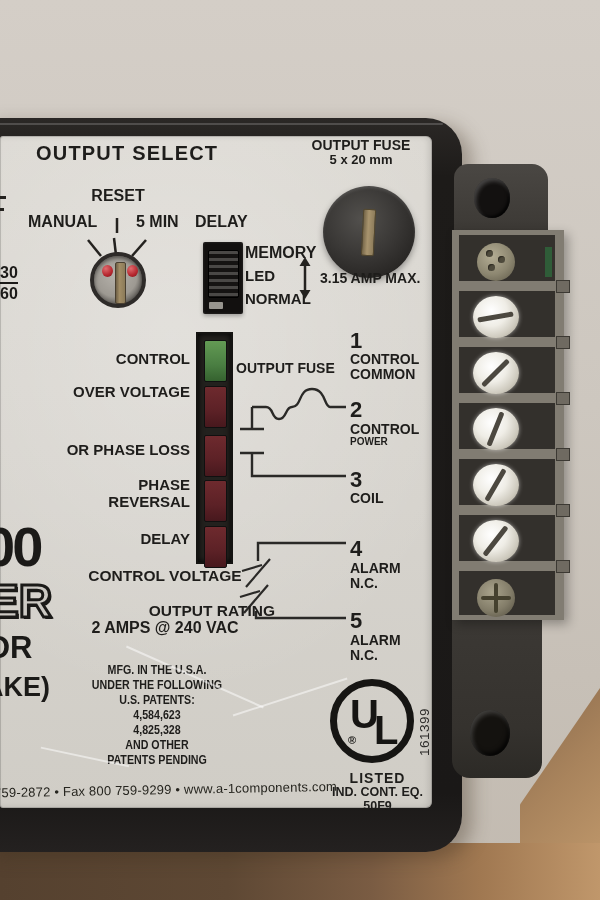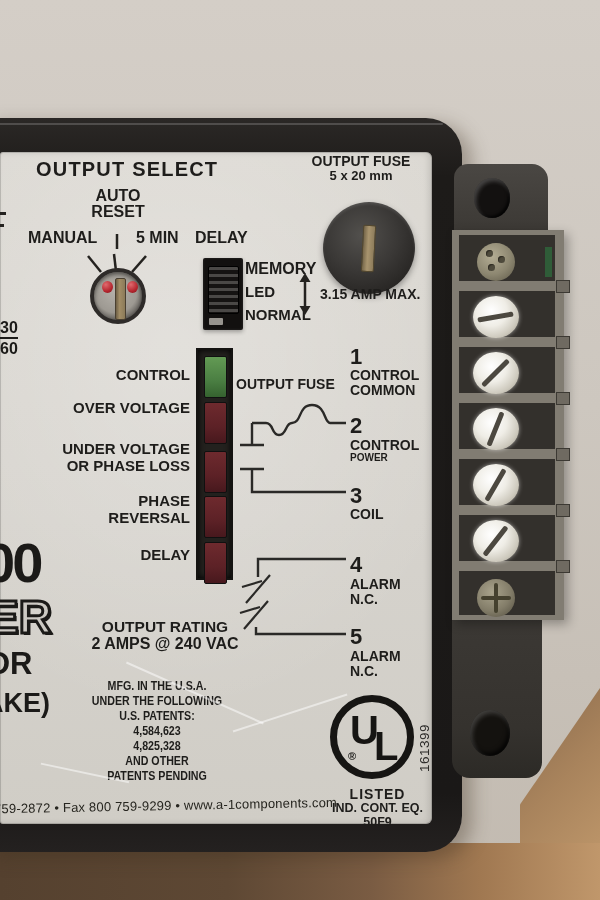--- a/index.html
+++ b/index.html
@@ -13,21 +13,21 @@
     background:linear-gradient(135deg,#8a6a4c 0%,#a8835c 45%,#c49c6e 100%);
     clip-path:polygon(0 55%,100% 0,100% 100%,0 100%);}
   .table-bottom{position:absolute;left:0;top:843px;width:600px;height:57px;
     background:linear-gradient(90deg,#55412f 0%,#5e4834 38%,#7a5c43 62%,#a07851 80%,#c0976b 100%);}
   
   .device{position:absolute;left:-16px;top:118px;width:478px;height:734px;
     background:linear-gradient(180deg,#2b2826 0%,#1d1b19 8%,#1a1817 92%,#242120 100%);
     border-radius:0 36px 36px 0;box-shadow:10px 6px 18px rgba(60,45,30,.35);}
   .device .bezel-hl{position:absolute;left:0;top:5px;width:96%;height:2px;background:rgba(255,255,255,.18);border-radius:2px;}
   
-  .label{position:absolute;left:0;top:152px;width:432px;height:672px;
+  .label{position:absolute;left:0;top:136px;width:432px;height:672px;
     background:
       radial-gradient(120% 90% at 40% 30%,rgba(255,255,255,.25),rgba(255,255,255,0) 60%),
       linear-gradient(180deg,#dcd9d3 0%,#d6d3cd 55%,#d0cdc6 100%);
     border-radius:3px 6px 6px 3px;box-shadow:inset 0 0 0 1px rgba(0,0,0,.15), inset -3px 0 6px rgba(0,0,0,.12);}
   .lbl{position:absolute;font-weight:bold;color:#1e1d1b;white-space:nowrap;}
   .ctr{text-align:center;}
   .rt{text-align:right;}
   
   .scratch{position:absolute;background:rgba(255,255,255,.5);pointer-events:none;}
   .edge-mark{position:absolute;background:#24221f;}
@@ -112,21 +112,20 @@
   <div class="device">
     <div class="bezel-hl"></div>
   </div>
 
   <div class="label">
 
     <div class="lbl" style="left:36px;top:6px;font-size:20px;letter-spacing:1.2px;">OUTPUT SELECT</div>
     <div class="lbl ctr" style="left:295px;top:1px;width:132px;font-size:14px;">OUTPUT FUSE</div>
     <div class="lbl ctr" style="left:295px;top:16px;width:132px;font-size:13px;">5 x 20 mm</div>
 
-    <div class="lbl ctr" style="left:58px;top:35px;width:120px;font-size:16px;">AUTO</div>
     <div class="lbl ctr" style="left:58px;top:51px;width:120px;font-size:16px;">RESET</div>
     <div class="lbl" style="left:28px;top:77px;font-size:16px;">MANUAL</div>
     <div class="lbl" style="left:136px;top:77px;font-size:16px;">5 MIN</div>
     <div class="lbl" style="left:195px;top:77px;font-size:16px;">DELAY</div>
 
     <svg class="schematic" style="left:80px;top:80px;" width="84" height="42">
       <path d="M37 2 V 17" stroke="#24221f" stroke-width="2.5" fill="none"></path>
       <path d="M21 40 L 8 24" stroke="#24221f" stroke-width="2.5" fill="none"></path>
       <path d="M36 39 L 34 22" stroke="#24221f" stroke-width="2.5" fill="none"></path>
       <path d="M52 40 L 66 24" stroke="#24221f" stroke-width="2.5" fill="none"></path>
@@ -159,21 +158,20 @@
     <div class="led-col">
       <div class="led led-green" style="top:6px;"></div>
       <div class="led led-red" style="top:52px;"></div>
       <div class="led led-red" style="top:101px;"></div>
       <div class="led led-red" style="top:146px;"></div>
       <div class="led led-red" style="top:192px;"></div>
     </div>
 
     <div class="lbl rt" style="left:18px;top:214px;width:172px;font-size:15px;">CONTROL</div>
     <div class="lbl rt" style="left:18px;top:247px;width:172px;font-size:15px;">OVER VOLTAGE</div>
-    <div class="lbl rt" style="left:18px;top:288px;width:172px;font-size:15px;">UNDER VOLTAGE</div>
     <div class="lbl rt" style="left:18px;top:305px;width:172px;font-size:15px;">OR PHASE LOSS</div>
     <div class="lbl rt" style="left:18px;top:340px;width:172px;font-size:15px;">PHASE</div>
     <div class="lbl rt" style="left:18px;top:357px;width:172px;font-size:15px;">REVERSAL</div>
     <div class="lbl rt" style="left:18px;top:394px;width:172px;font-size:15px;">DELAY</div>
 
     <div class="lbl" style="left:236px;top:224px;font-size:14px;">OUTPUT FUSE</div>
 
     <svg class="schematic" width="114" height="250">
       <path d="M108 26 H 92 C 86 26 88 8 74 8 C 60 8 64 26 54 26 C 47 26 49 38 41 38 C 33 38 36 26 28 26 H 14" stroke="#2a2927" stroke-width="2.4" fill="none"></path>
       <path d="M14 26 V 48 M 2 48 H 26" stroke="#2a2927" stroke-width="2.4" fill="none"></path>
@@ -196,21 +194,22 @@
     <div class="lbl" style="left:350px;top:354px;font-size:14px;">COIL</div>
 
     <div class="lbl" style="left:350px;top:400px;font-size:22px;">4</div>
     <div class="lbl" style="left:350px;top:424px;font-size:14px;">ALARM</div>
     <div class="lbl" style="left:350px;top:439px;font-size:14px;">N.C.</div>
 
     <div class="lbl" style="left:350px;top:472px;font-size:22px;">5</div>
     <div class="lbl" style="left:350px;top:496px;font-size:14px;">ALARM</div>
     <div class="lbl" style="left:350px;top:511px;font-size:14px;">N.C.</div>
 
-    <div class="lbl ctr" style="left:55px;top:466px;width:220px;font-size:15.5px;">OUTPUT RATING</div>
+    <div class="lbl ctr" style="left:55px;top:431px;width:220px;font-size:15.5px;">CONTROL VOLTAGE</div>
+    <div class="lbl ctr" style="left:55px;top:466px;width:220px;font-size:15.5px;text-align:right;">OUTPUT RATING</div>
     <div class="lbl ctr" style="left:55px;top:483px;width:220px;font-size:16px;">2 AMPS @ 240 VAC</div>
 
     <div style="position:absolute;left:62px;top:526px;width:190px;transform:scaleX(.82);transform-origin:center top;">
       <div class="lbl ctr" style="position:static;font-size:13px;line-height:15px;">MFG. IN THE U.S.A.</div>
       <div class="lbl ctr" style="position:static;font-size:13px;line-height:15px;">UNDER THE FOLLOWING</div>
       <div class="lbl ctr" style="position:static;font-size:13px;line-height:15px;">U.S. PATENTS:</div>
       <div class="lbl ctr" style="position:static;font-size:13px;line-height:15px;">4,584,623</div>
       <div class="lbl ctr" style="position:static;font-size:13px;line-height:15px;">4,825,328</div>
       <div class="lbl ctr" style="position:static;font-size:13px;line-height:15px;">AND OTHER</div>
       <div class="lbl ctr" style="position:static;font-size:13px;line-height:15px;">PATENTS PENDING</div>
@@ -221,21 +220,21 @@
       <span class="ul-l">L</span>
       <span class="ul-reg">®</span>
     </div>
     <div class="ul-serial">161399</div>
     <div class="lbl ctr" style="left:320px;top:634px;width:115px;font-size:14px;letter-spacing:1px;">LISTED</div>
     <div class="lbl ctr" style="left:320px;top:649px;width:115px;font-size:12.5px;">IND. CONT. EQ.</div>
     <div class="lbl ctr" style="left:320px;top:663px;width:115px;font-size:12.5px;">50F9</div>
 
     <div class="edge-mark" style="left:0;top:60px;width:6px;height:3px;"></div>
     <div class="edge-mark" style="left:0;top:72px;width:4px;height:3px;"></div>
-    <div class="frag" style="left:0;top:128px;font-size:16px;line-height:17px;margin-top:39px;">
+    <div class="frag" style="left:0;top:128px;font-size:16px;line-height:17px;">
       <span class="frac-bar">30</span>
       <span>60</span>
     </div>
     <div class="frag" style="left:-10px;top:182px;font-size:19px;">0</div>
     <div class="frag" style="left:-10px;top:202px;font-size:19px;">0</div>
     <div class="frag" style="left:-16px;top:378px;font-size:56px;letter-spacing:-3px;">00</div>
     <div class="frag frag-outline" style="left:-12px;top:438px;font-size:46px;">ER</div>
     <div class="frag" style="left:-14px;top:494px;font-size:31px;">OR</div>
     <div class="frag" style="left:-16px;top:536px;font-size:27px;">AKE)</div>
 

